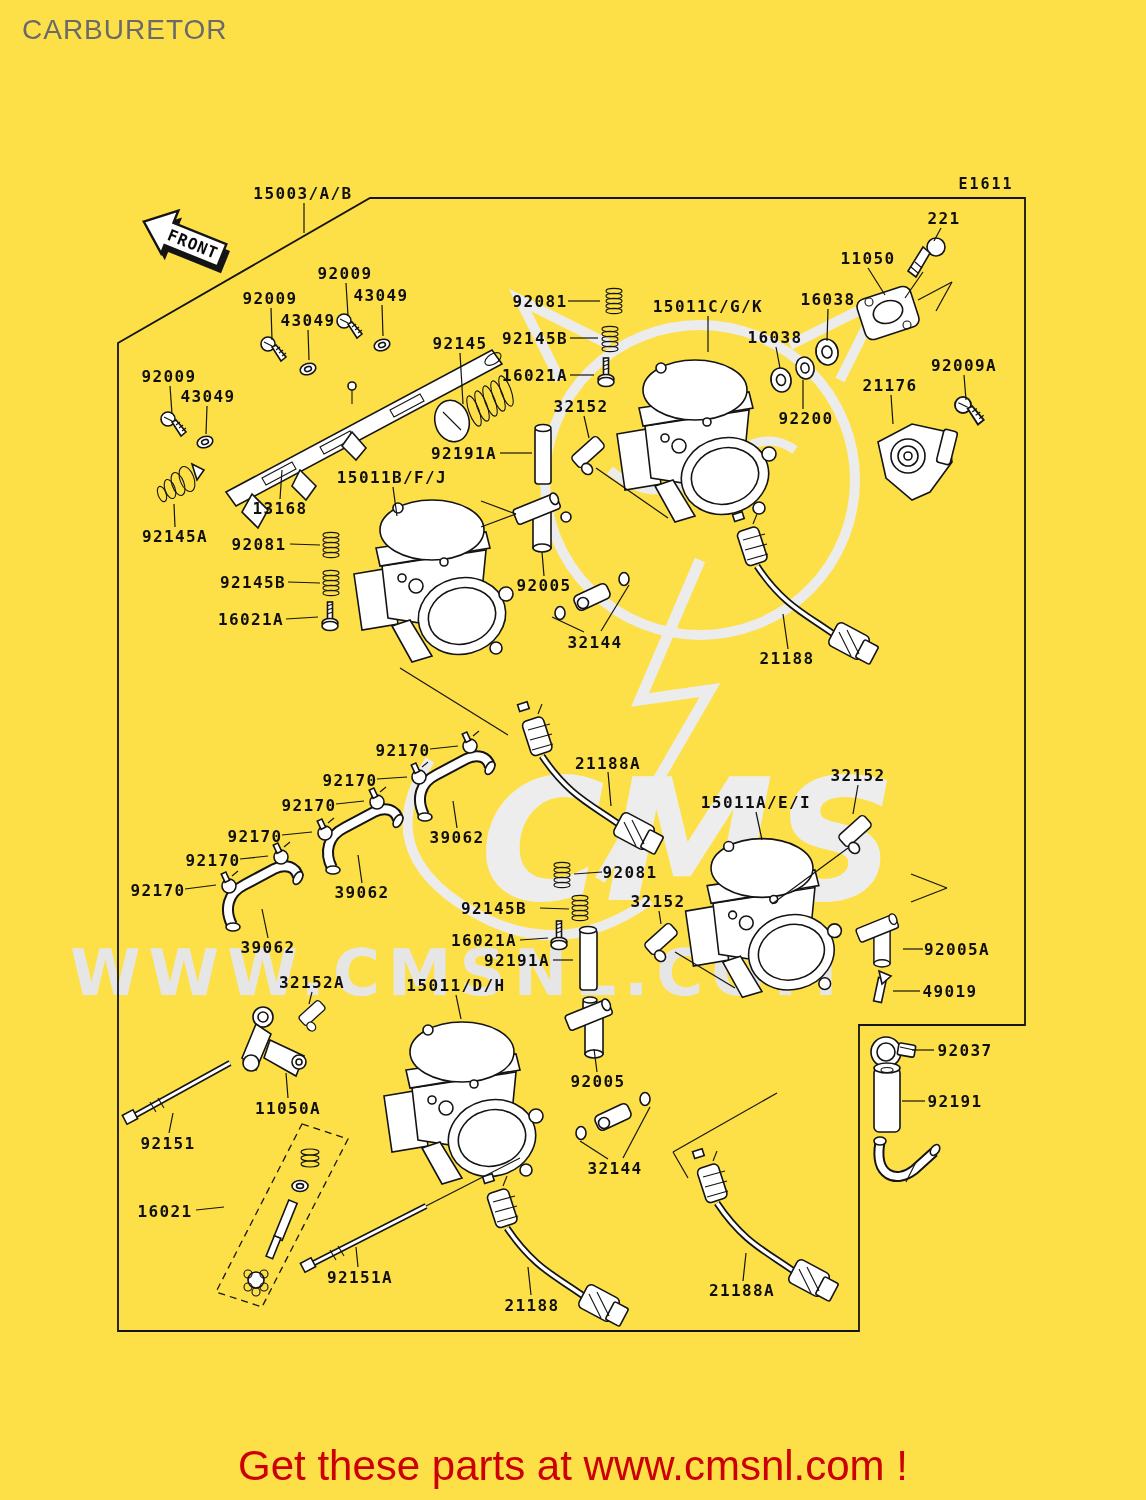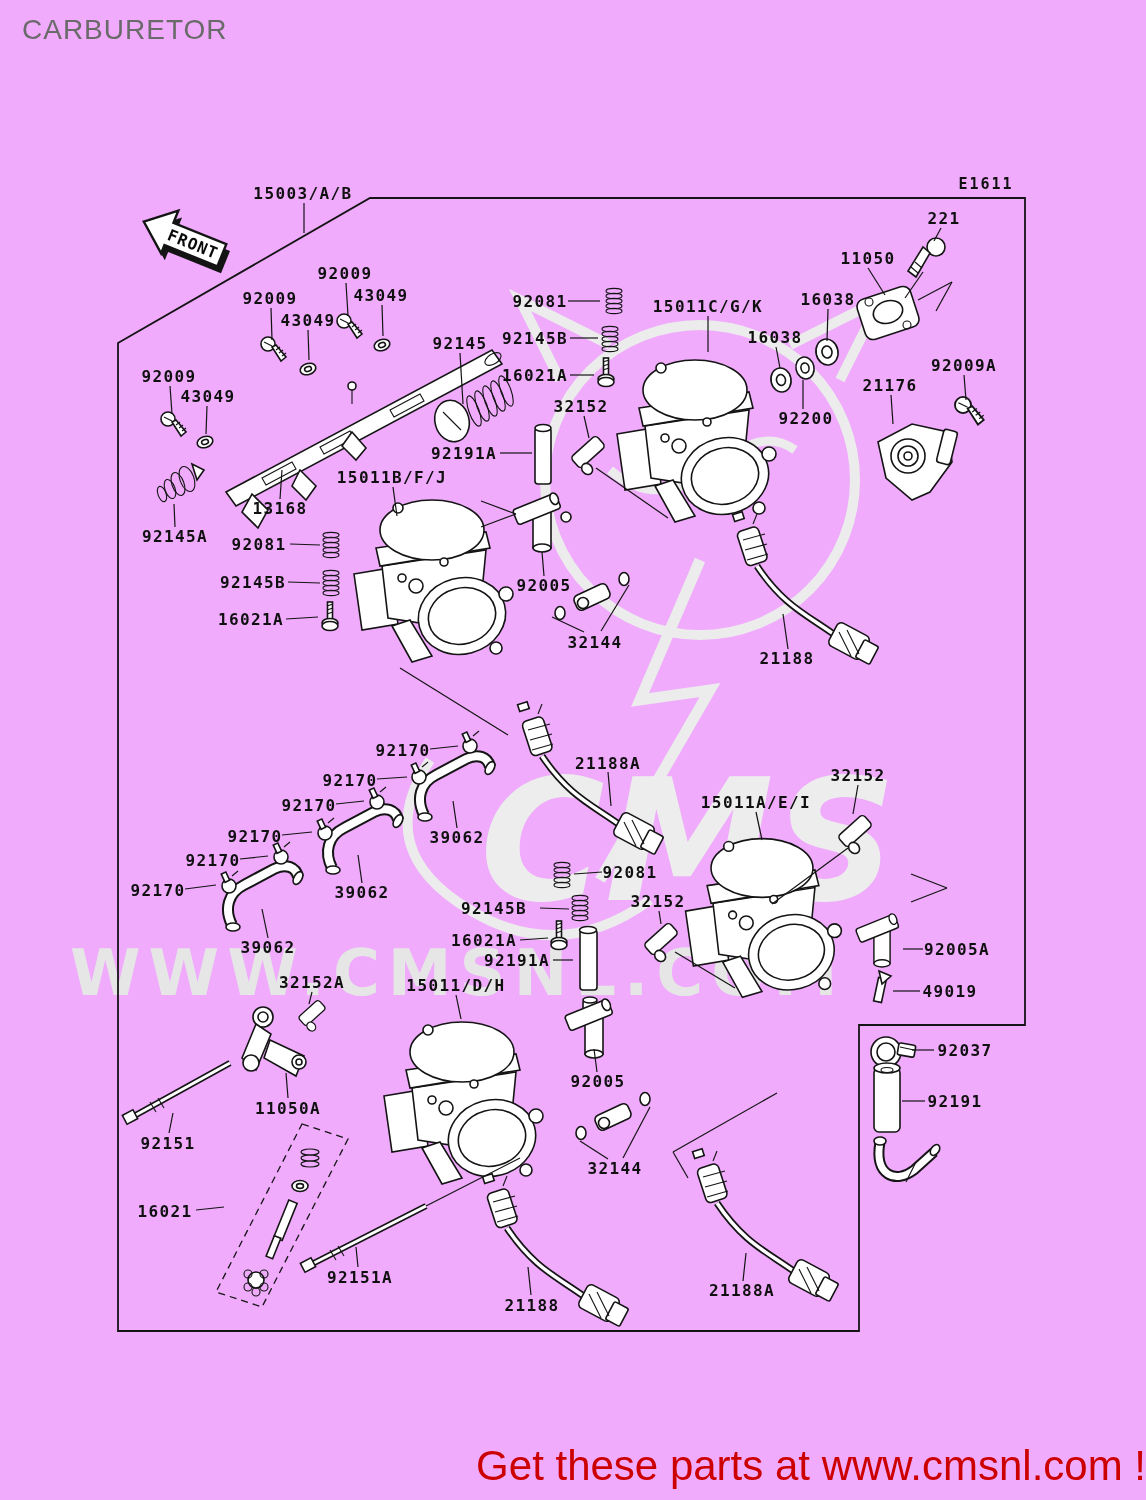--- a/index.html
+++ b/index.html
@@ -1,29 +1,29 @@
 <!DOCTYPE html>
 <html><head>
 <meta charset="utf-8">
 <style>
   html,body{margin:0;padding:0;background:#fff;}
-  #page{position:relative;width:1146px;height:1500px;background:#f0abfc;overflow:hidden;
+  #page{position:relative;width:1146px;height:1500px;background:#fde047;overflow:hidden;
         font-family:"Liberation Sans",sans-serif;}
   #page-title{position:absolute;left:22px;top:14px;font-size:28px;letter-spacing:1px;
         color:#6a6a6a;font-weight:400;}
   #diagram-svg{position:absolute;left:0;top:0;}
   .plabel{font:700 16px "DejaVu Sans Mono",monospace;letter-spacing:1.4px;fill:#101010;}
   .codelabel{font:700 15px "DejaVu Sans Mono",monospace;letter-spacing:2px;fill:#101010;}
   .frontlabel{font:700 16px "DejaVu Sans Mono",monospace;letter-spacing:1px;fill:#0a0a0a;}
   .wm-band{font:700 64px "DejaVu Sans",sans-serif;letter-spacing:8px;fill:#e6e6e6;}
   .wm-mono{font:italic 700 170px "DejaVu Sans",sans-serif;fill:#ededed;}
   .art{stroke:#141414;stroke-width:1.6;fill:#fff;}
   .artthin{stroke:#141414;stroke-width:1.1;fill:none;}
   .lead{stroke:#141414;stroke-width:1.2;fill:none;}
-  #footer-link{position:absolute;left:0;right:0;top:1442px;text-align:right;
+  #footer-link{position:absolute;left:0;right:0;top:1442px;text-align:center;
         font-size:42px;font-weight:400;color:#cc0000;cursor:pointer;
         font-family:"Liberation Sans",sans-serif;}
 </style>
 </head>
 <body>
 
 <div id="page">
   <div id="page-title">CARBURETOR</div>
 
   <svg id="diagram-svg" width="1146" height="1500" viewBox="0 0 1146 1500" xmlns="http://www.w3.org/2000/svg">

